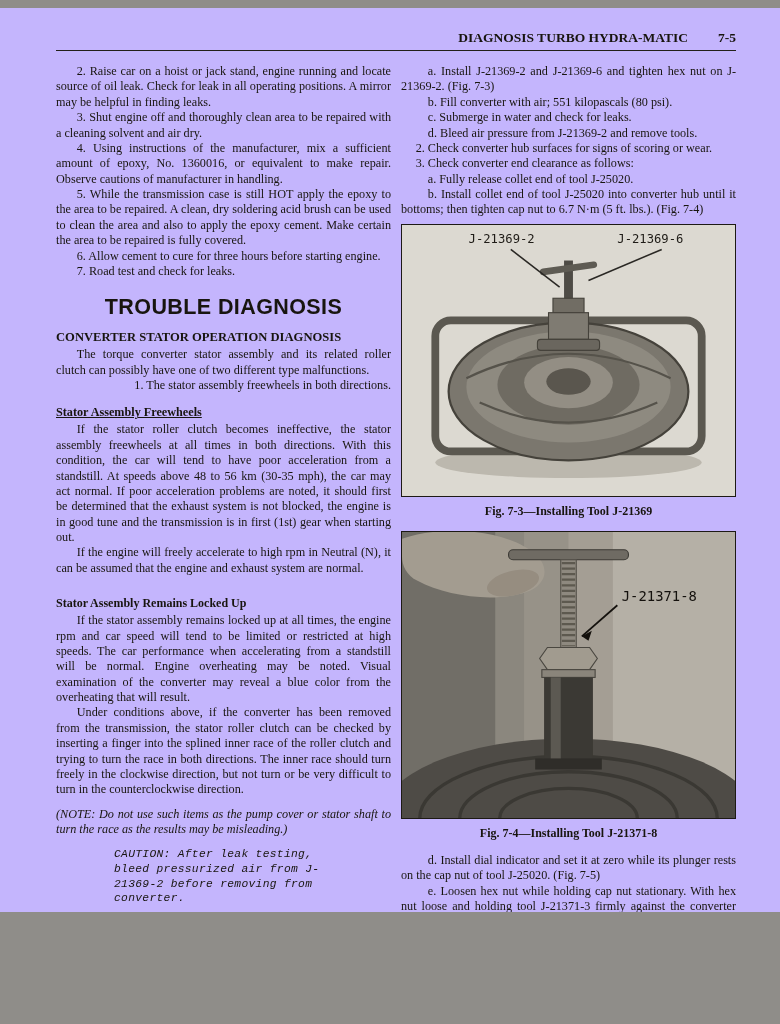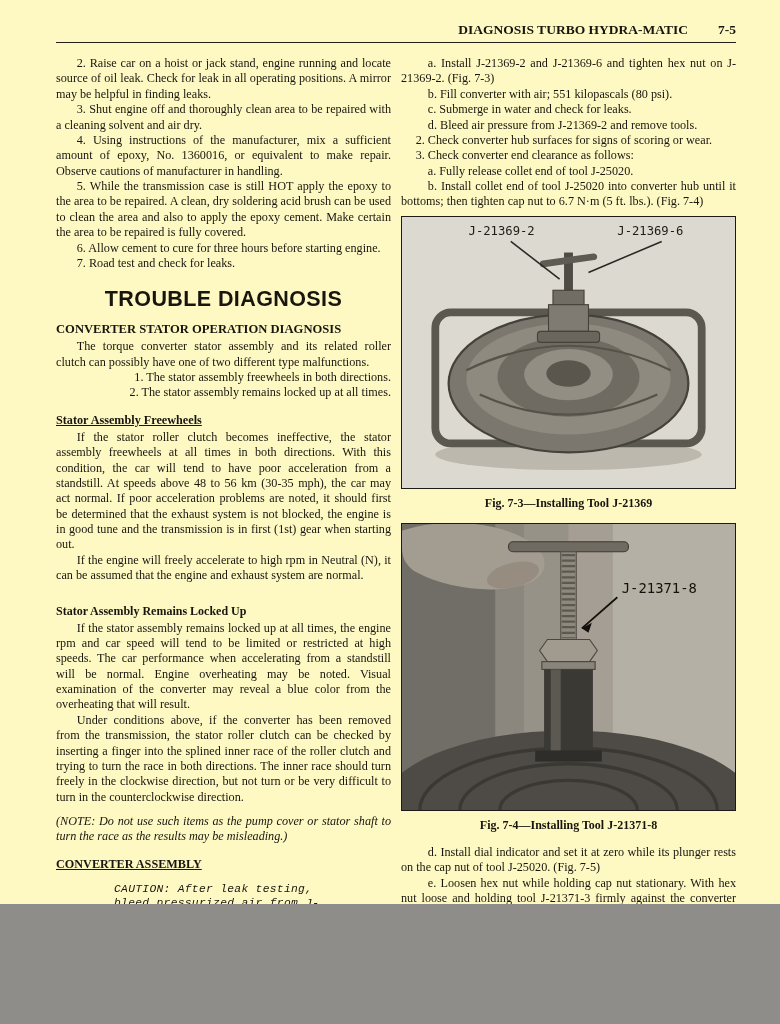--- a/index.html
+++ b/index.html
@@ -1,20 +1,20 @@
 <!DOCTYPE html>
 <html><head>
 <meta charset="utf-8">
 <style>
   html,body { margin:0; padding:0; background:#8f8d89; }
   .page {
     position:relative;
     width:780px; height:904px;
-    margin:0 auto;
-    background:#fef9c3;
+    margin:8px auto;
+    background:#c4b5fd;
     box-sizing:border-box;
     padding:22px 44px 16px 56px;
     font-family:"Liberation Serif", serif;
     color:#18150f;
     overflow:hidden;
   }
   .hdr {
     display:flex; justify-content:flex-end; align-items:baseline; gap:30px;
     font-weight:bold; font-size:13.5px;
     border-bottom:1.8px solid #23201a; padding-bottom:4px;
@@ -76,33 +76,31 @@
       <p class="body">4. Using instructions of the manufacturer, mix a sufficient amount of epoxy, No. 1360016, or equivalent to make repair. Observe cautions of manufacturer in handling.</p>
       <p class="body">5. While the transmission case is still HOT apply the epoxy to the area to be repaired. A clean, dry soldering acid brush can be used to clean the area and also to apply the epoxy cement. Make certain the area to be repaired is fully covered.</p>
       <p class="body">6. Allow cement to cure for three hours before starting engine.</p>
       <p class="body">7. Road test and check for leaks.</p>
 
       <div class="h-display">TROUBLE DIAGNOSIS</div>
 
       <div class="h-section">CONVERTER STATOR OPERATION DIAGNOSIS</div>
       <p class="body">The torque converter stator assembly and its related roller clutch can possibly have one of two different type malfunctions.</p>
       <p class="list-item">1. The stator assembly freewheels in both directions.</p>
-      <p class="list-item">2. The stator assembly remains locked up at all times.</p>
 
       <div class="h-sub">Stator Assembly Freewheels</div>
       <p class="body">If the stator roller clutch becomes ineffective, the stator assembly freewheels at all times in both directions. With this condition, the car will tend to have poor acceleration from a standstill. At speeds above 48 to 56 km (30-35 mph), the car may act normal. If poor acceleration problems are noted, it should first be determined that the exhaust system is not blocked, the engine is in good tune and the transmission is in first (1st) gear when starting out.</p>
       <p class="body">If the engine will freely accelerate to high rpm in Neutral (N), it can be assumed that the engine and exhaust system are normal.</p>
 
       <div class="h-sub2">Stator Assembly Remains Locked Up</div>
       <p class="body">If the stator assembly remains locked up at all times, the engine rpm and car speed will tend to be limited or restricted at high speeds. The car performance when accelerating from a standstill will be normal. Engine overheating may be noted. Visual examination of the converter may reveal a blue color from the overheating that will result.</p>
       <p class="body">Under conditions above, if the converter has been removed from the transmission, the stator roller clutch can be checked by inserting a finger into the splined inner race of the roller clutch and trying to turn the race in both directions. The inner race should turn freely in the clockwise direction, but not turn or be very difficult to turn in the counterclockwise direction.</p>
 
       <p class="body noind note">(NOTE: Do not use such items as the pump cover or stator shaft to turn the race as the results may be misleading.)</p>
 
-      <div class="h-sub">CONVERTER ASSEMBLY</div>
       <div class="caution">CAUTION: After leak testing, bleed pressurized air from J-21369-2 before removing from converter.</div>
 
       <div class="h-sub" style="margin-top:8px">Checking Converter</div>
       <p class="body">1. Check converter for leaks as follows:</p>
     </div>
 
     <div class="col">
       <p class="body ind-a">a. Install J-21369-2 and J-21369-6 and tighten hex nut on J-21369-2. (Fig. 7-3)</p>
       <p class="body ind-a">b. Fill converter with air; 551 kilopascals (80 psi).</p>
       <p class="body ind-a">c. Submerge in water and check for leaks.</p>

